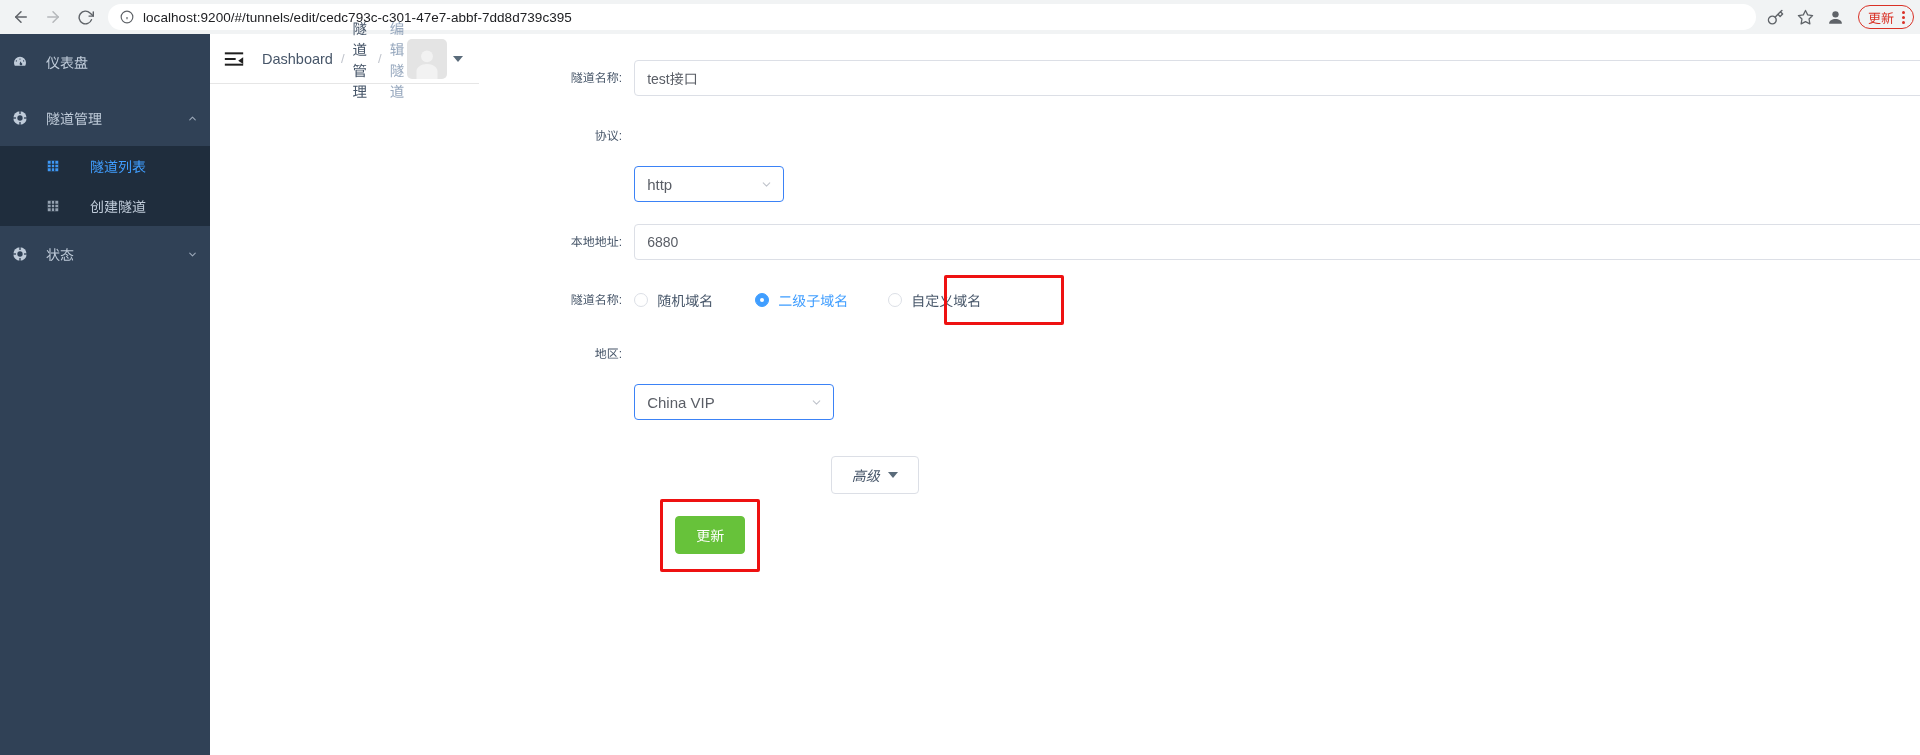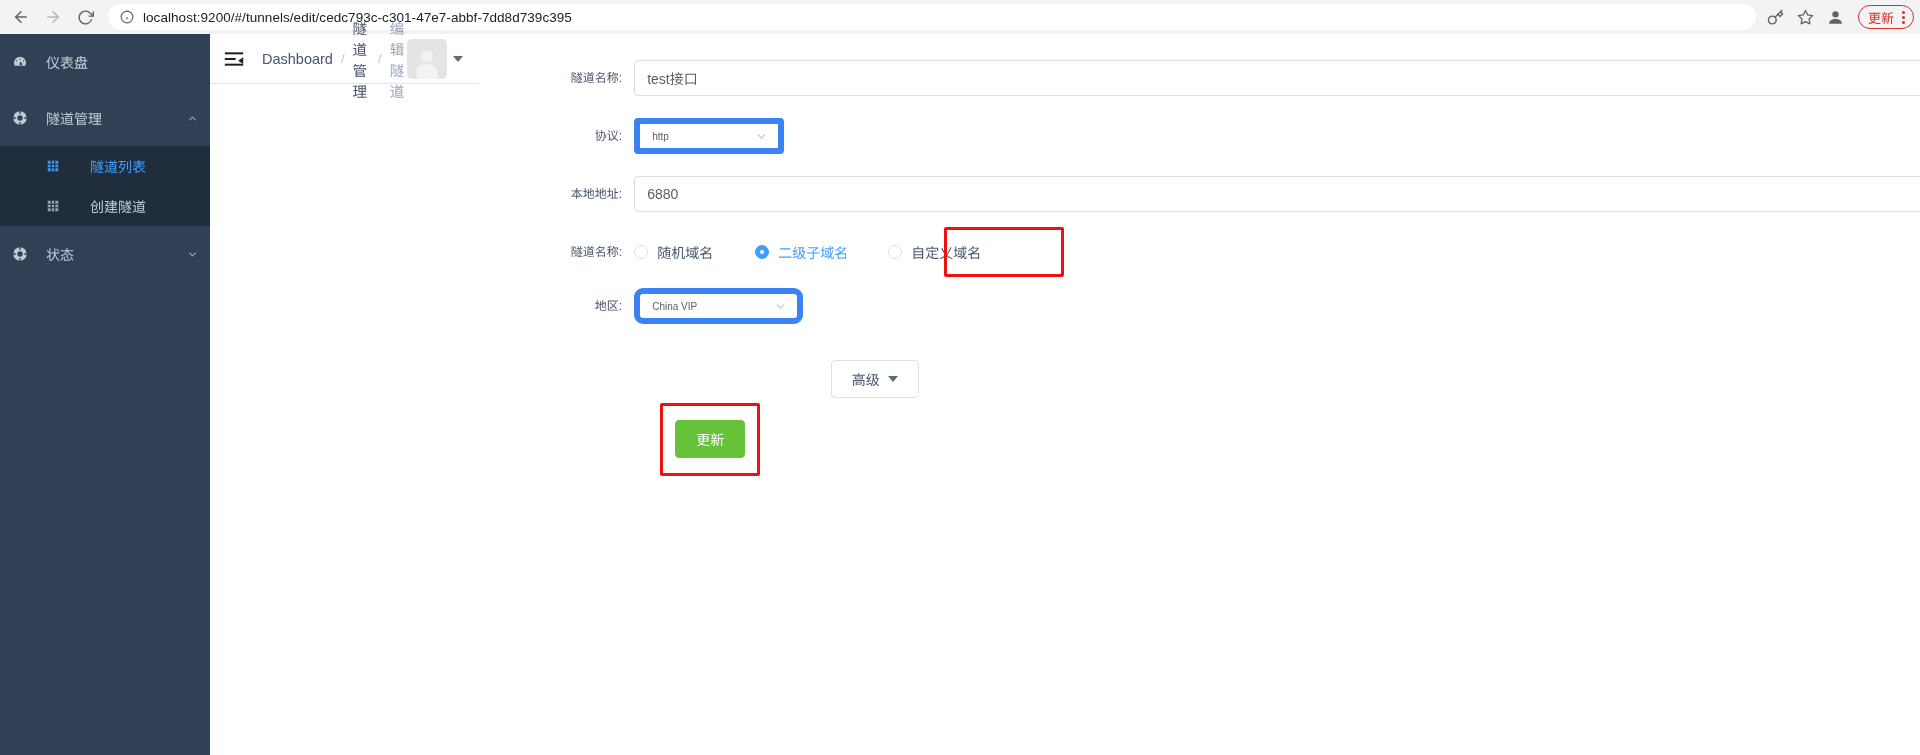--- a/index.html
+++ b/index.html
@@ -206,33 +206,34 @@
     padding: 0 12px;
     font-size: 14px;
     color: #5a5e66;
     width: 100%;
   }
   .inp.wide { width: 1516px; }
   .inp.subdomain { width: 1473px; }
   .select {
     width: 150px;
     height: 36px;
-    border: 6px solid #3b82f6;
+    border: 1px solid #3b82f6;
     border-radius: 4px;
     display: flex;
     align-items: center;
     justify-content: space-between;
     padding: 0 10px 0 12px;
-    font-size: 10px;
+    font-size: 15px;
     color: #5a5e66;
     cursor: pointer;
     background: #fff;
+    margin-top: 48px;
   }
   .select .chev { color: #c0c4cc; display:flex; }
-  .select.region { width: 169px; border-radius: 9px; }
+  .select.region { width: 200px; }
 
   .radio-group { display: flex; align-items: center; height: 36px; gap: 4px; }
   .radio {
     display: flex; align-items: center;
     font-size: 14px; color: #48576a;
     cursor: pointer;
     margin-right: 30px;
     white-space: nowrap;
   }
   .radio .dot {
@@ -271,20 +272,21 @@
   .adv-row { display: flex; justify-content: center; margin-top: 36px; margin-bottom: 10px; padding-right: 880px;}
   .btn-adv {
     border: 1px solid #dcdfe6;
     background: #fff;
     border-radius: 4px;
     height: 38px;
     min-width: 88px;
     display: flex; align-items: center; justify-content: center; gap: 8px;
     font-size: 14px; color: #48576a; cursor: pointer;
     padding: 0 16px;
+    font-style: italic;
   }
   .tri-down {
     width: 0; height: 0;
     border-left: 5px solid transparent;
     border-right: 5px solid transparent;
     border-top: 6px solid #5a6b7a;
   }
   .submit-row { margin-top: 22px; padding-left: 196px; }
   .btn-update {
     background: #67c23a;

